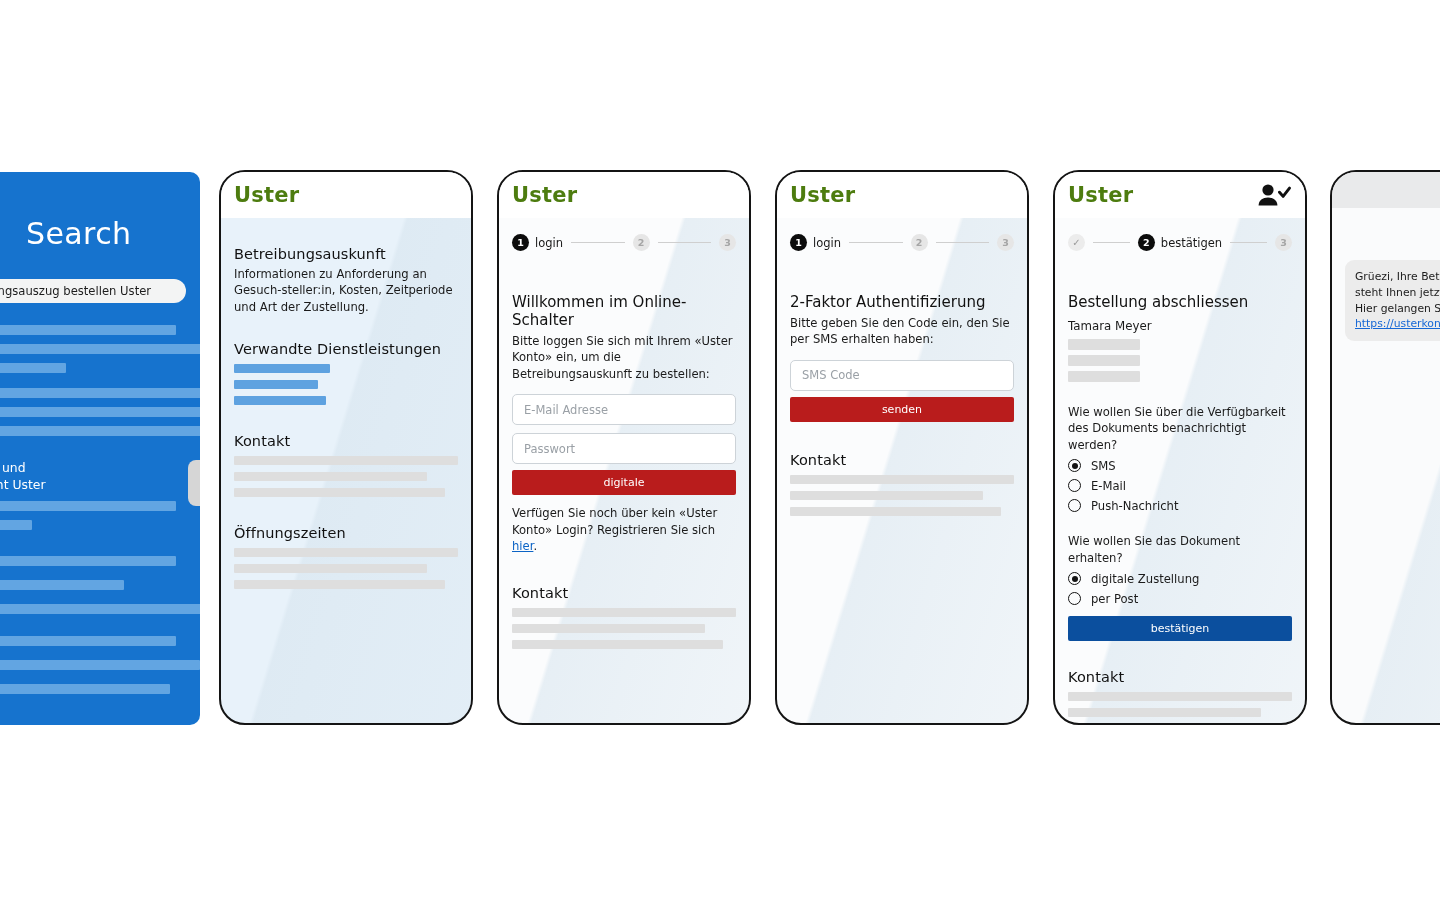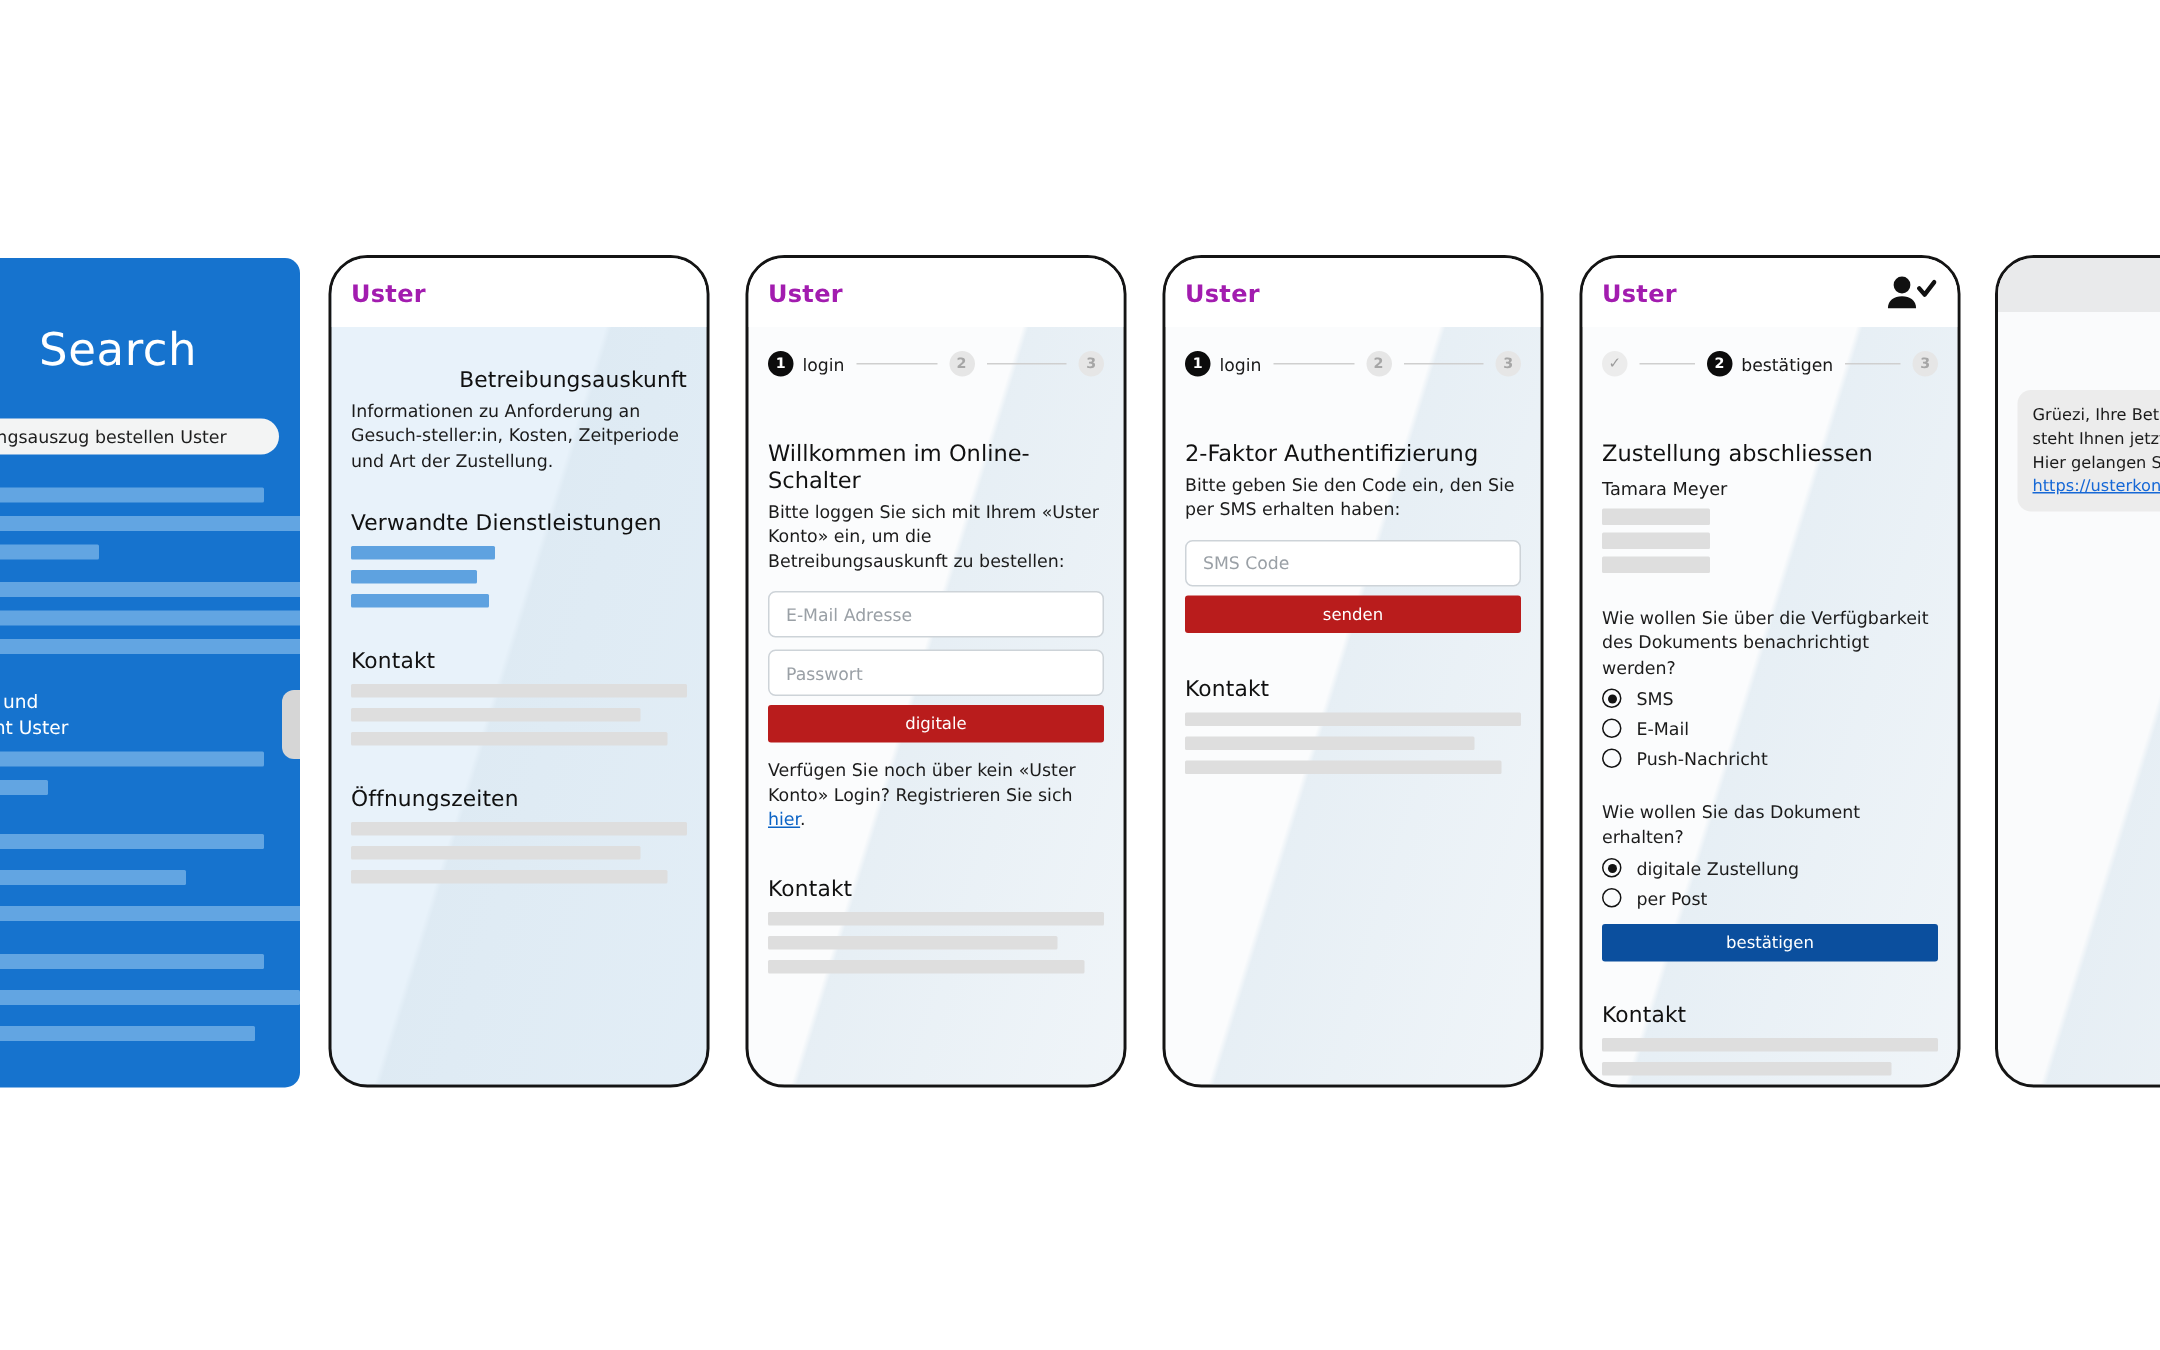--- a/index.html
+++ b/index.html
@@ -47,23 +47,23 @@
     position: relative;
     height: 46px;
     background: #ffffff;
     display: flex;
     align-items: center;
     justify-content: space-between;
     padding: 0 14px 0 13px;
     z-index: 6;
   }
   .brand {
-    font-size: 16px;
+    font-size: 21px;
     font-weight: 700;
-    color: #a21caf;
+    color: #4d7c0f;
     letter-spacing: 0.2px;
   }
   .usercheck-icon { width: 34px; height: 24px; display: block; }
 
   .screen {
     position: relative;
     height: calc(100% - 46px);
     padding: 0 13px;
     z-index: 6;
   }
@@ -235,21 +235,21 @@
   </div>
 
   <div class="phone" style="left:219px; background:#e8f2fa;">
     <div class="sheen"></div>
 
     <div class="topbar">
       <span class="brand">Uster</span>
     </div>
 
     <div class="screen">
-      <h2 class="section-title" style="margin-top:28px;text-align:right;">Betreibungsauskunft</h2>
+      <h2 class="section-title" style="margin-top:28px;">Betreibungsauskunft</h2>
       <p class="body">Informationen zu Anforderung an Gesuch-steller:in, Kosten, Zeitperiode und Art der Zustellung.</p>
 
 
       <h2 class="section-title" style="margin-top:26px;">Verwandte Dienstleistungen</h2>
       <div class="bar blue" style="width:96px;"></div>
       <div class="bar blue" style="width:84px;"></div>
       <div class="bar blue" style="width:92px;"></div>
 
       <h2 class="section-title" style="margin-top:28px;">Kontakt</h2>
       <div class="bar gray" style="width:100%;"></div>
@@ -355,21 +355,21 @@
     <div class="screen">
       <div class="stepper">
         <span class="step-dot done">✓</span>
         <span class="step-line"></span>
         <span class="step-dot active">2</span>
         <span class="step-label">bestätigen</span>
         <span class="step-line"></span>
         <span class="step-dot idle">3</span>
       </div>
 
-      <h2 class="big-title" style="margin-top:42px;">Zustellung abschliessen</h2>
+      <h2 class="big-title" style="margin-top:42px;">Bestellung abschliessen</h2>
 
       <div class="name-line">Tamara Meyer</div>
       <div class="bar gray" style="width:72px;height:11px;margin-top:6px;"></div>
       <div class="bar gray" style="width:72px;height:11px;margin-top:5px;"></div>
       <div class="bar gray" style="width:72px;height:11px;margin-top:5px;"></div>
 
       <p class="q" style="margin-top:22px;">Wie wollen Sie über die Verfügbarkeit des Dokuments benachrichtigt werden?</p>
 
       <div style="margin-top:4px;">
         <div class="radio-row">

